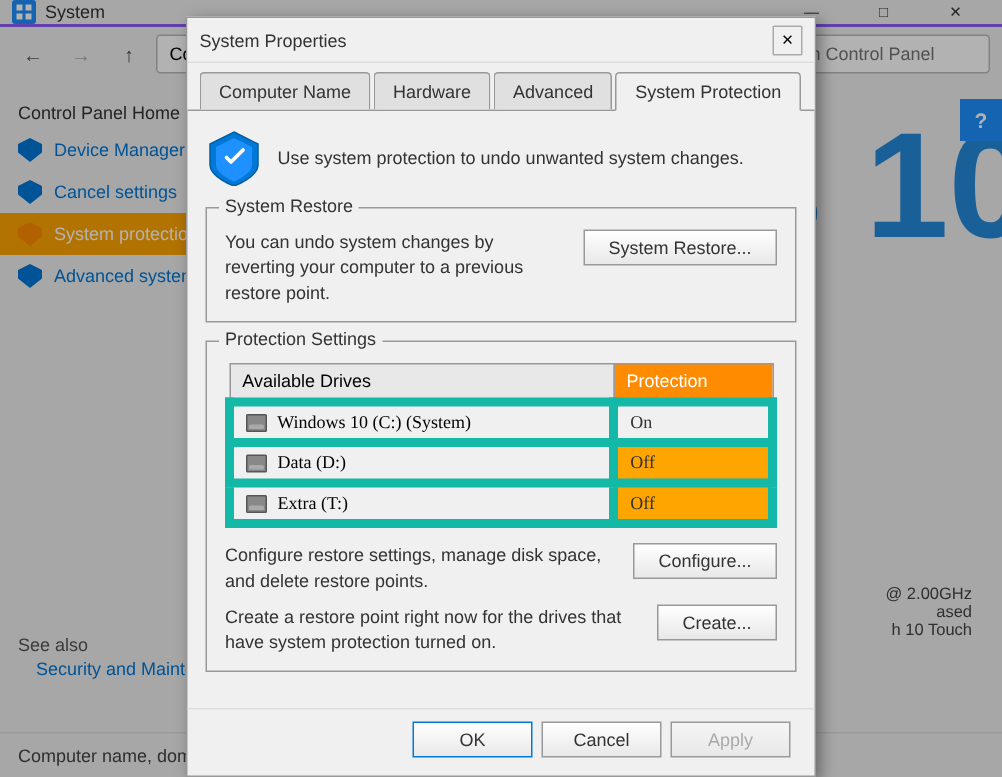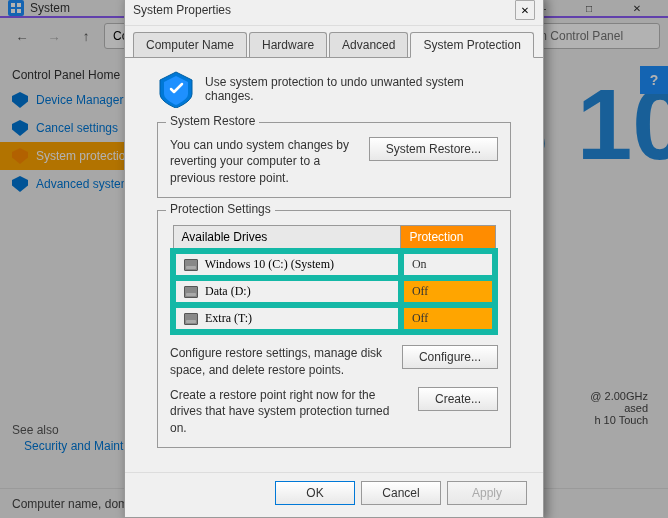--- a/index.html
+++ b/index.html
@@ -312,21 +312,21 @@
     .tab.active {
       background: #f0f0f0;
       border-bottom: 1px solid #f0f0f0;
       margin-bottom: -1px;
       font-weight: normal;
       z-index: 1;
     }
 
     
     .dialog-body {
-      padding: 12px 32px;
+      padding: 12px 12px;
     }
 
     .dialog-description {
       display: flex;
       align-items: center;
       gap: 10px;
       margin-bottom: 14px;
     }
 
     .shield-large {

